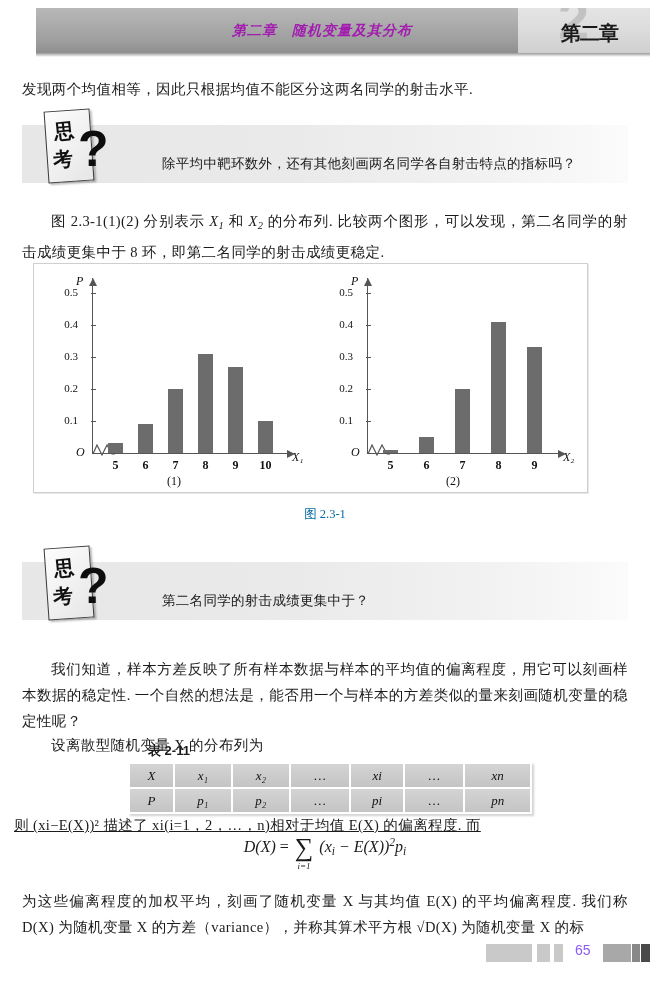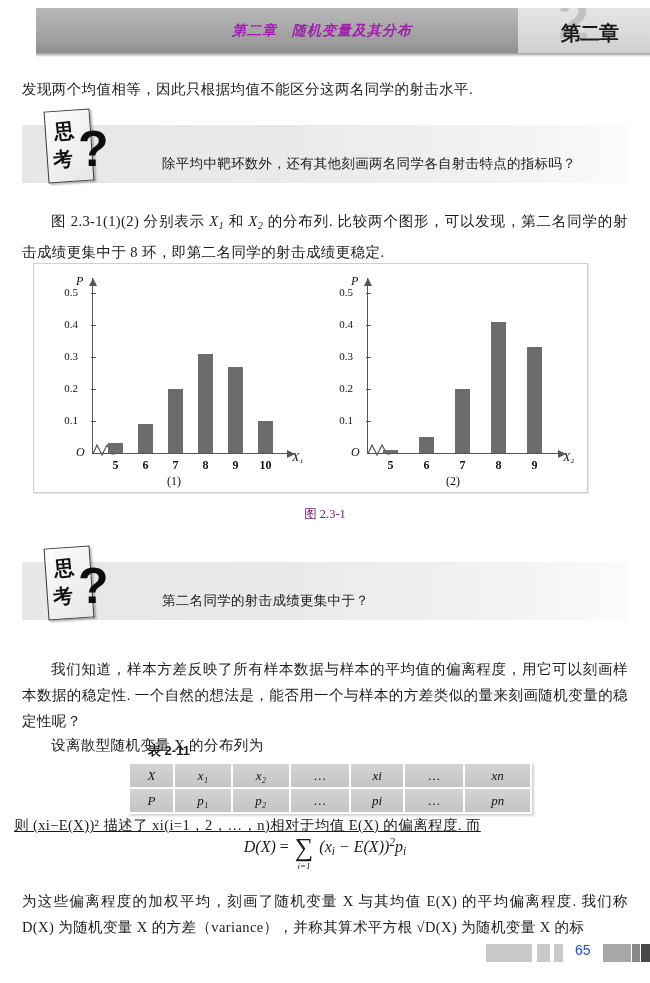--- a/index.html
+++ b/index.html
@@ -189,21 +189,21 @@
     text-align: center;
     font-size: 12px;
     color: #111;
   }
   .fig-caption {
     position: absolute;
     left: 0; right: 0;
     top: 506px;
     text-align: center;
     font-size: 12.5px;
-    color: #701a75;
+    color: #0369a1;
   }
 
   
   .table-label {
     position: absolute;
     left: 148px;
     top: 742px;
     font-size: 13px;
     font-weight: bold;
     font-family: "Liberation Sans","DejaVu Sans",sans-serif;
@@ -259,21 +259,21 @@
   }
 
   
   .footer { position: absolute; left: 0; top: 944px; width: 650px; height: 26px; }
   .fblock { position: absolute; top: 0; height: 18px; }
   .page-no {
     position: absolute;
     top: -2px;
     font-family: "Liberation Sans","DejaVu Sans",sans-serif;
     font-size: 14px;
-    color: #1d4ed8;
+    color: #8b5cf6;
   }
 </style>
 </head>
 <body>
 
 <div class="header">
   <div class="header-band"></div>
   <div class="header-title">第二章　随机变量及其分布</div>
   <div class="header-chip">
     <div class="header-chip-watermark">2</div>

